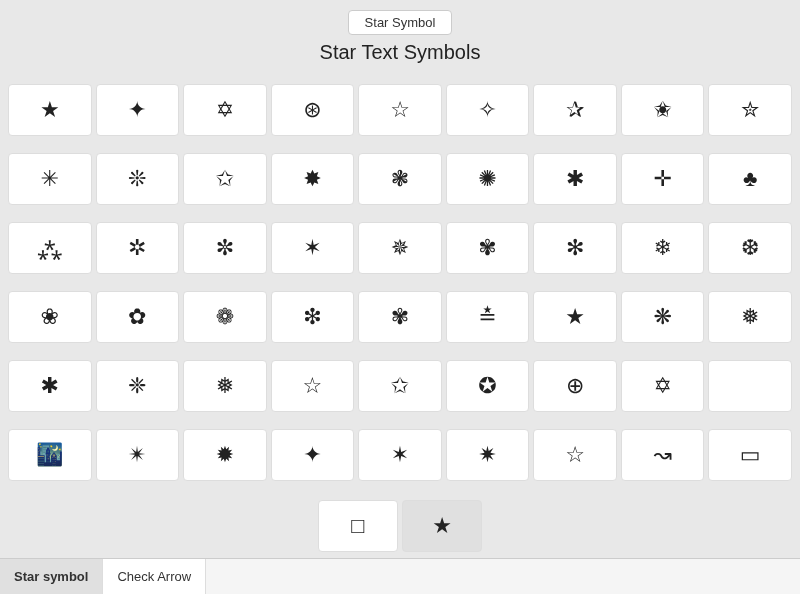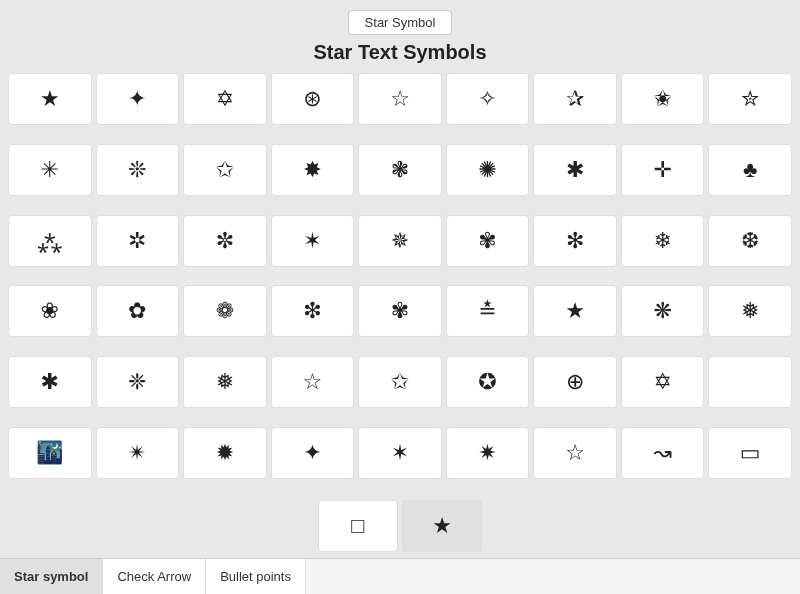--- a/index.html
+++ b/index.html
@@ -25,22 +25,22 @@
       border-radius: 4px;
       padding: 4px 16px;
       font-size: 13px;
       cursor: pointer;
       color: #333;
     }
 
     .page-title {
       text-align: center;
       font-size: 20px;
-      font-weight: bold;
-      margin-bottom: 9px;
+      font-weight: normal;
+      margin-bottom: 20px;
       color: #222;
     }
 
     .symbols-grid {
       display: grid;
       grid-template-columns: repeat(9, 1fr);
       gap: 4px;
       padding: 0 8px;
       flex: 1;
     }
@@ -180,14 +180,13 @@
   </div>
 
 <div class="extra-row" id="extra-row">
 <div class="symbol-cell-lg">□</div>
     <div class="symbol-cell-lg active">★</div>
   </div>
 
 <div class="bottom-nav" id="bottom-nav">
 <div class="nav-tab active">Star symbol</div>
     <div class="nav-tab">Check Arrow</div>
-    <div class="nav-tab">Bullet points</div>
   </div>
 
 </body></html>

